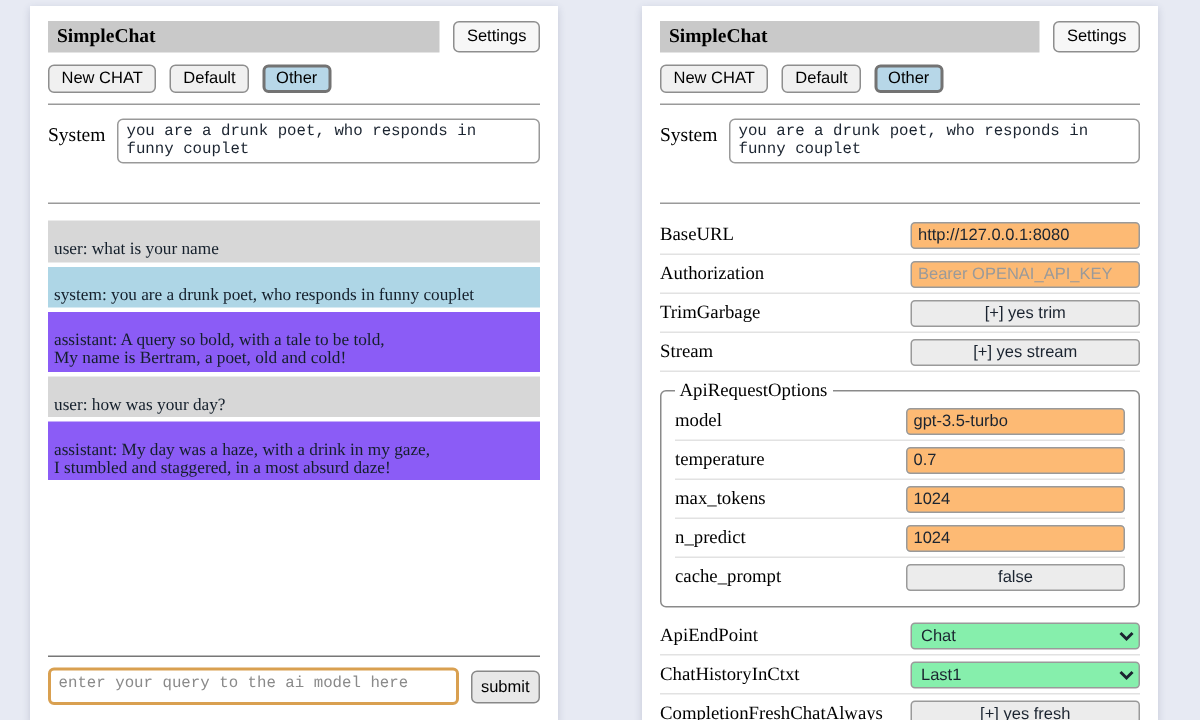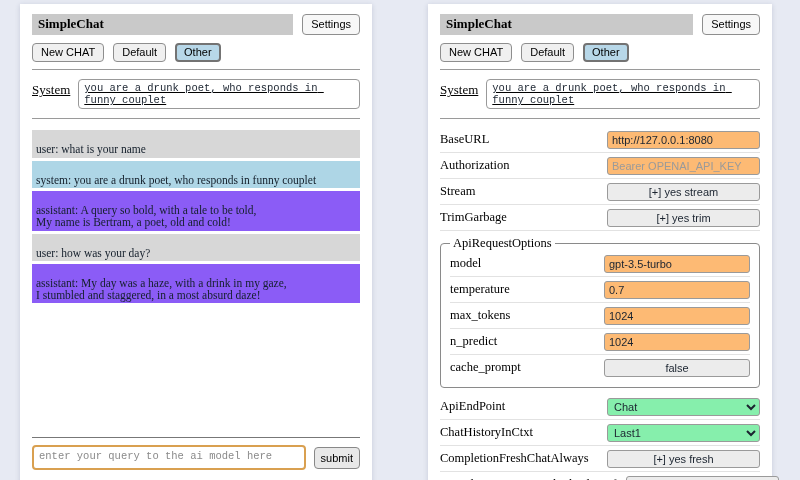--- a/index.html
+++ b/index.html
@@ -50,21 +50,21 @@
     border: 2px solid #737373;
     padding: 1px 7px;
   }
   hr.sep {
     border: none; border-top: 1px solid #9a9a9a;
     margin: 7px 0 6px 0; width: 100%;
   }
   hr.sep.dark { border-top: 1px solid #777; margin: 4px 0 0 0; }
 
   
-  .system-row { display: flex; gap: 8px; margin: 3px 0 2px 0; text-decoration: underline; }
+  .system-row { display: flex; gap: 8px; margin: 3px 0 19px 0; }
   .system-row .sys-label { font-size: 13px; padding-top: 3px; color:#000; }
   .system-row textarea {
     flex: 1; height: 30px; resize: none;
     font-family: "Liberation Mono", monospace;
     font-size: 10.5px;
     border: 1px solid #999;
     border-radius: 4px;
     padding: 2px 5px;
     color: #1b2430;
     overflow: hidden;
@@ -229,27 +229,27 @@
       <span class="slabel">BaseURL</span>
       <span class="ctrl"><input class="tinput" value="http://127.0.0.1:8080" style=""></span>
     </div>
 
     <div class="srow">
       <span class="slabel">Authorization</span>
       <span class="ctrl"><input class="tinput" placeholder="Bearer OPENAI_API_KEY" style=""></span>
     </div>
 
     <div class="srow">
+      <span class="slabel">TrimGarbage</span>
+      <span class="ctrl"><button class="wbtn">[+] yes trim</button></span>
+    </div>
+
+    <div class="srow">
       <span class="slabel">Stream</span>
       <span class="ctrl"><button class="wbtn">[+] yes stream</button></span>
-    </div>
-
-    <div class="srow">
-      <span class="slabel">TrimGarbage</span>
-      <span class="ctrl"><button class="wbtn">[+] yes trim</button></span>
     </div>
 
     <div class="fieldset-wrap">
       <fieldset class="aro">
         <legend>ApiRequestOptions</legend>
 
         <div class="srow">
           <span class="slabel">model</span>
           <span class="ctrl"><input class="tinput" value="gpt-3.5-turbo" style=""></span>
         </div>

